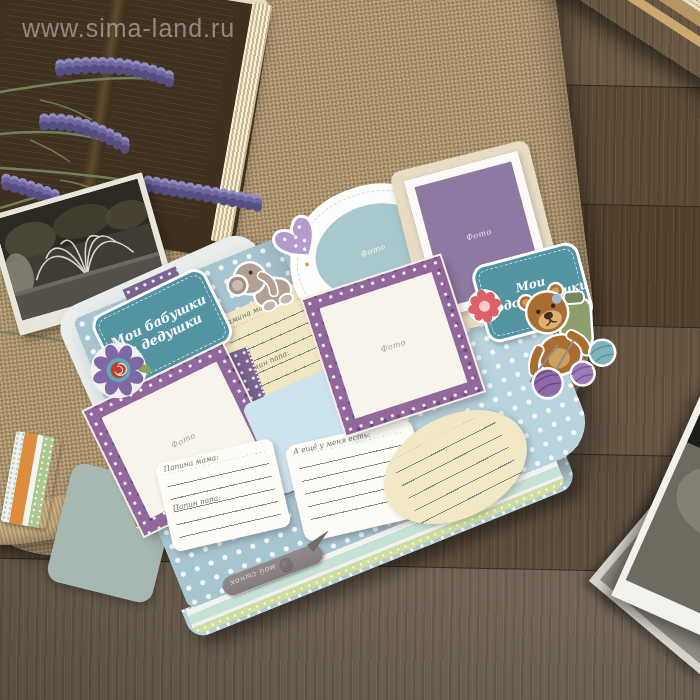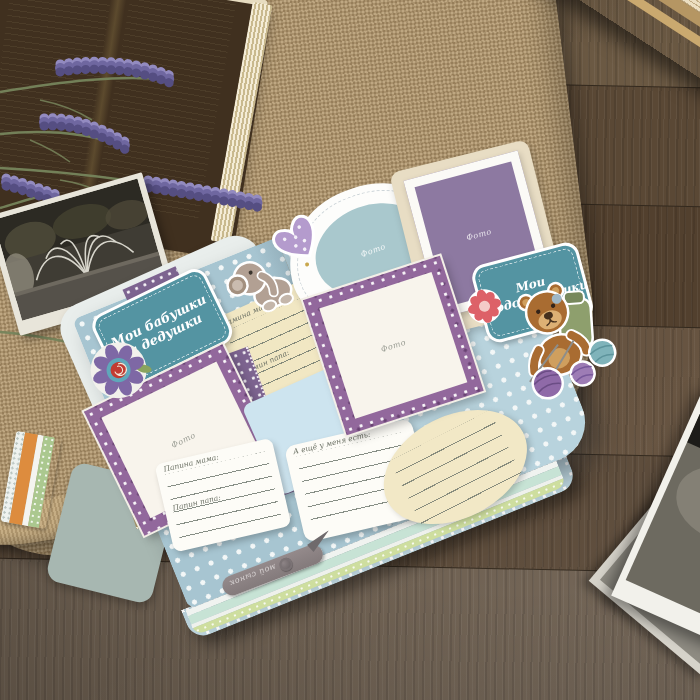--- a/index.html
+++ b/index.html
@@ -310,20 +310,21 @@
         <path d="M75,80 C73,40 68,36 58,42"></path>
         <path d="M75,80 C80,42 88,38 98,46"></path>
         <path d="M75,80 C85,42 100,38 112,55"></path>
         <path d="M75,80 C90,45 110,45 126,70"></path>
       </g>
       <rect y="78" width="150" height="27" fill="#55514a"></rect>
       <rect y="76" width="150" height="4" fill="#6e695f"></rect>
     </svg>
   </div>
 
+  <div class="watermark">www.sima-land.ru</div>
 
   <div class="cover-corner"></div>
   <div class="edge-tabs">
     <div class="tab tab-dot"></div>
     <div class="tab tab-orange"></div>
     <div class="tab tab-white"></div>
     <div class="tab tab-green"></div>
   </div>
 
   <div class="album">

